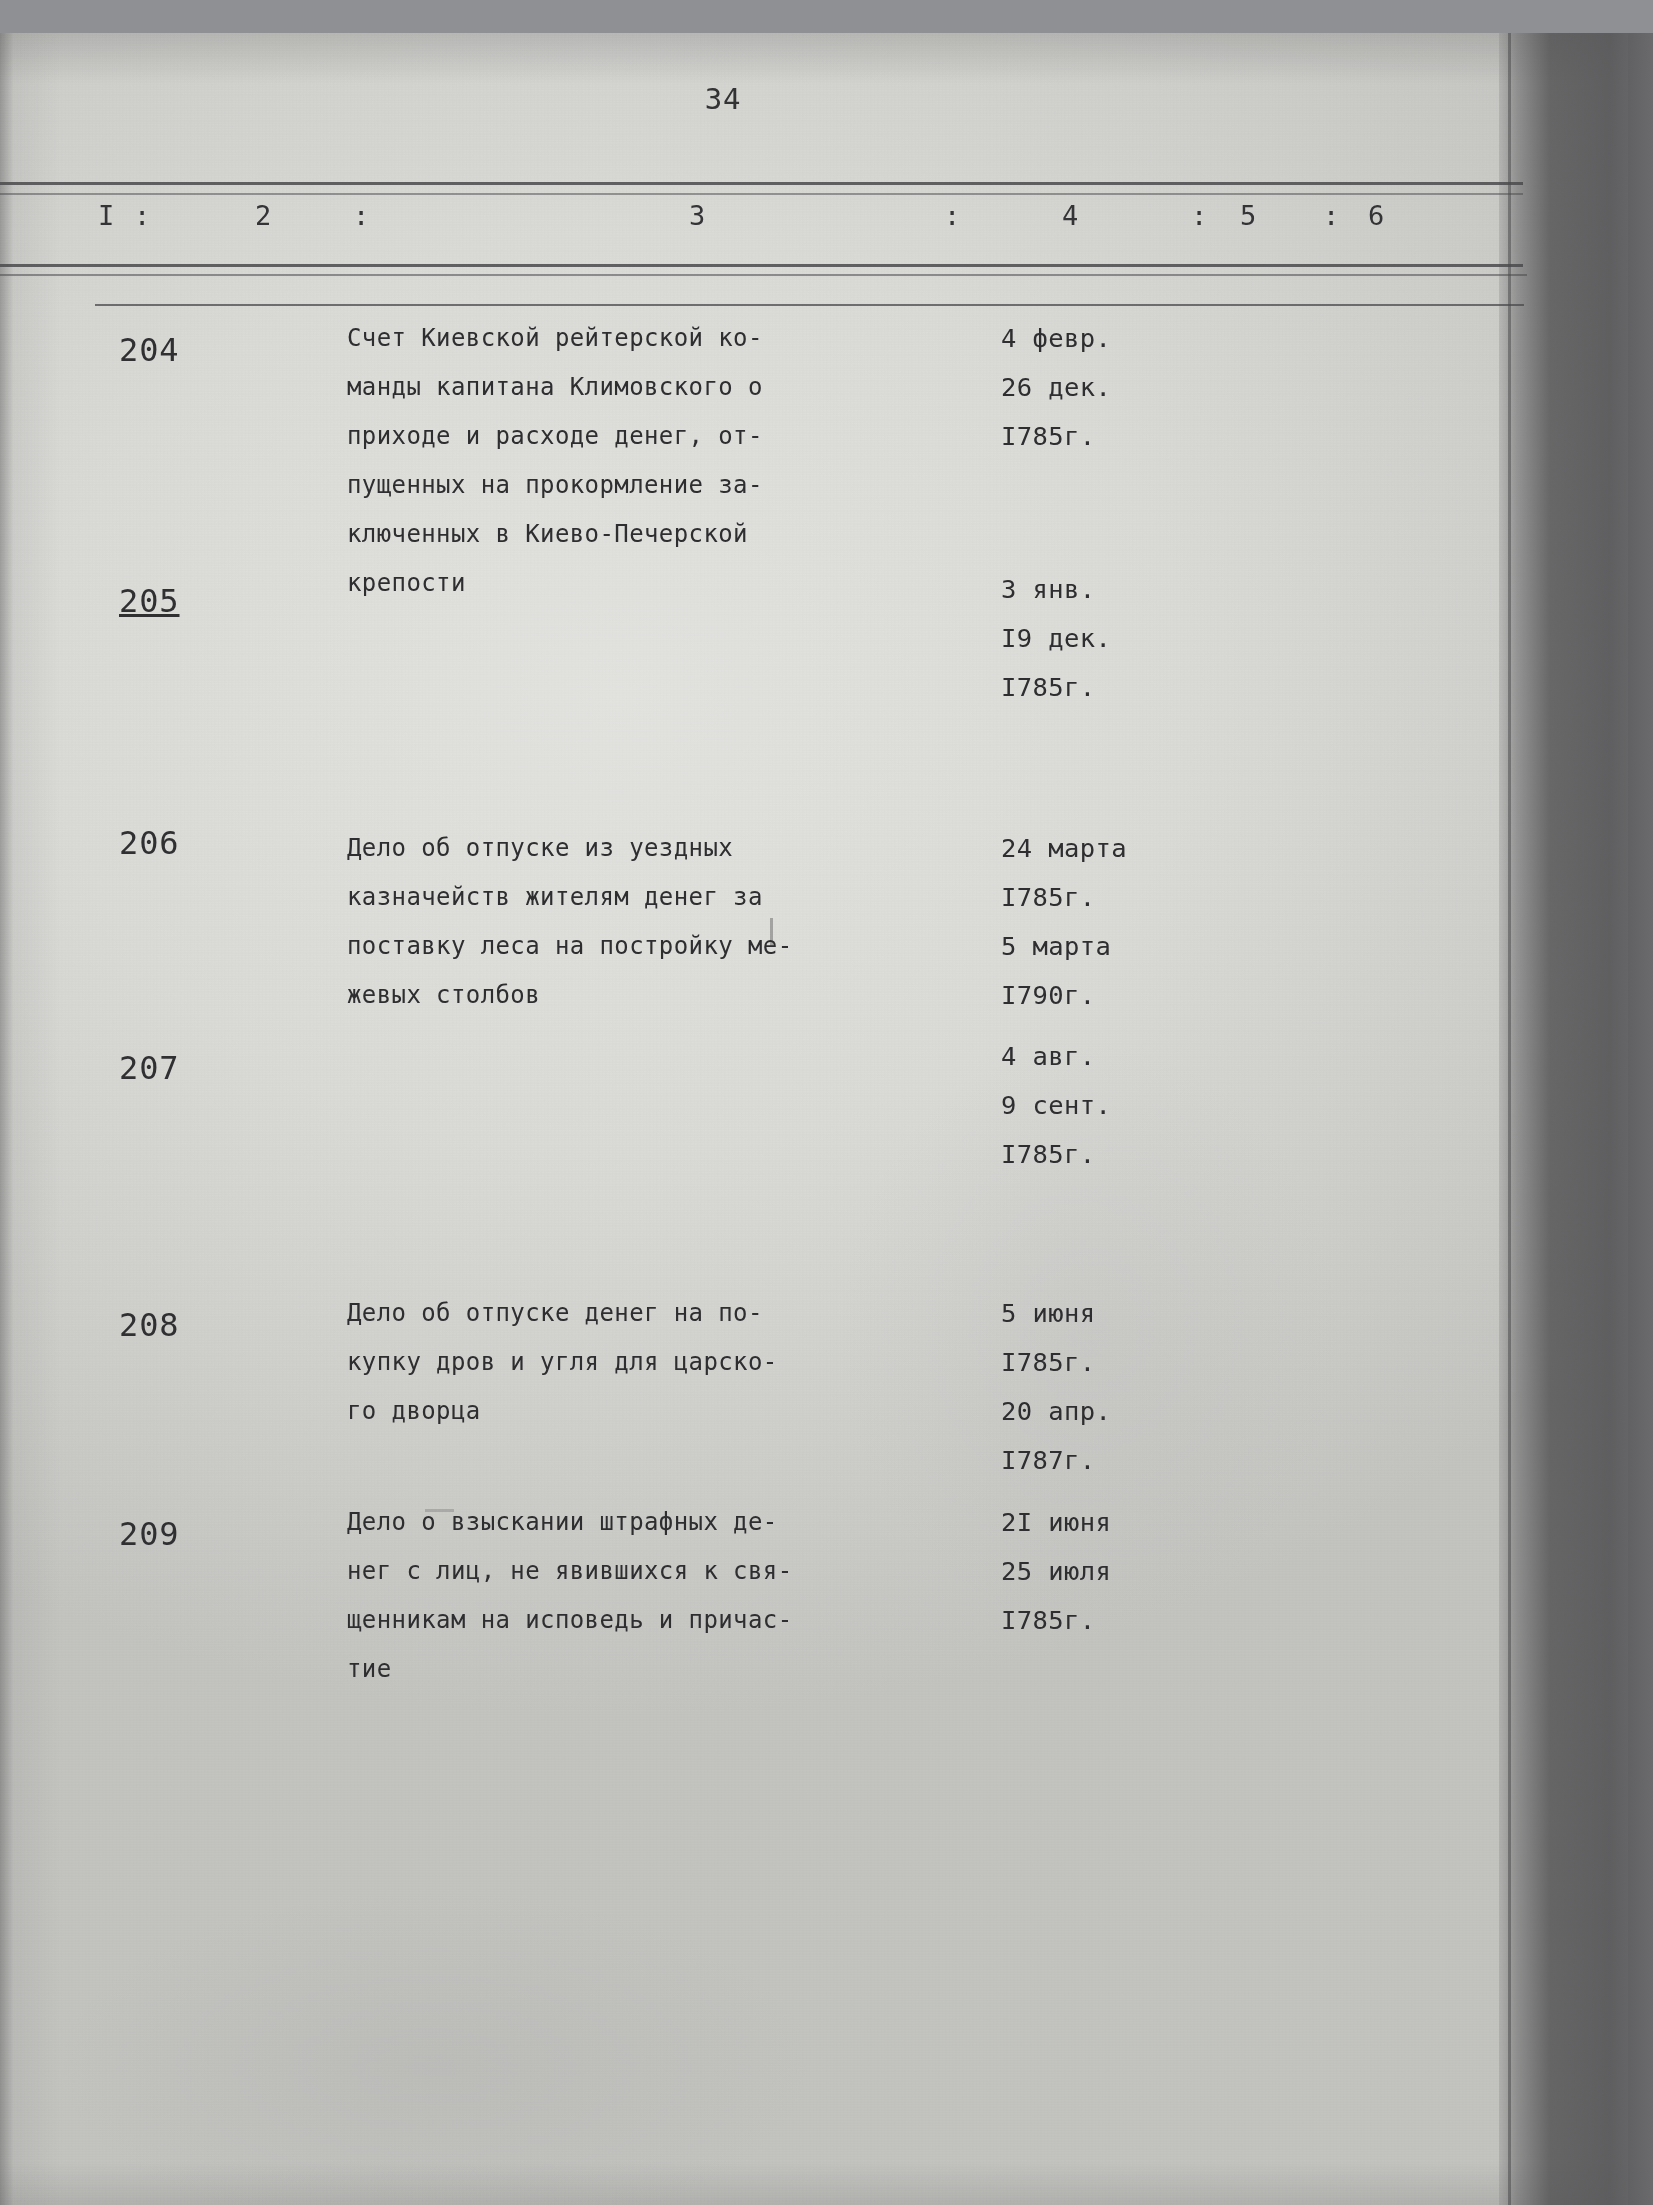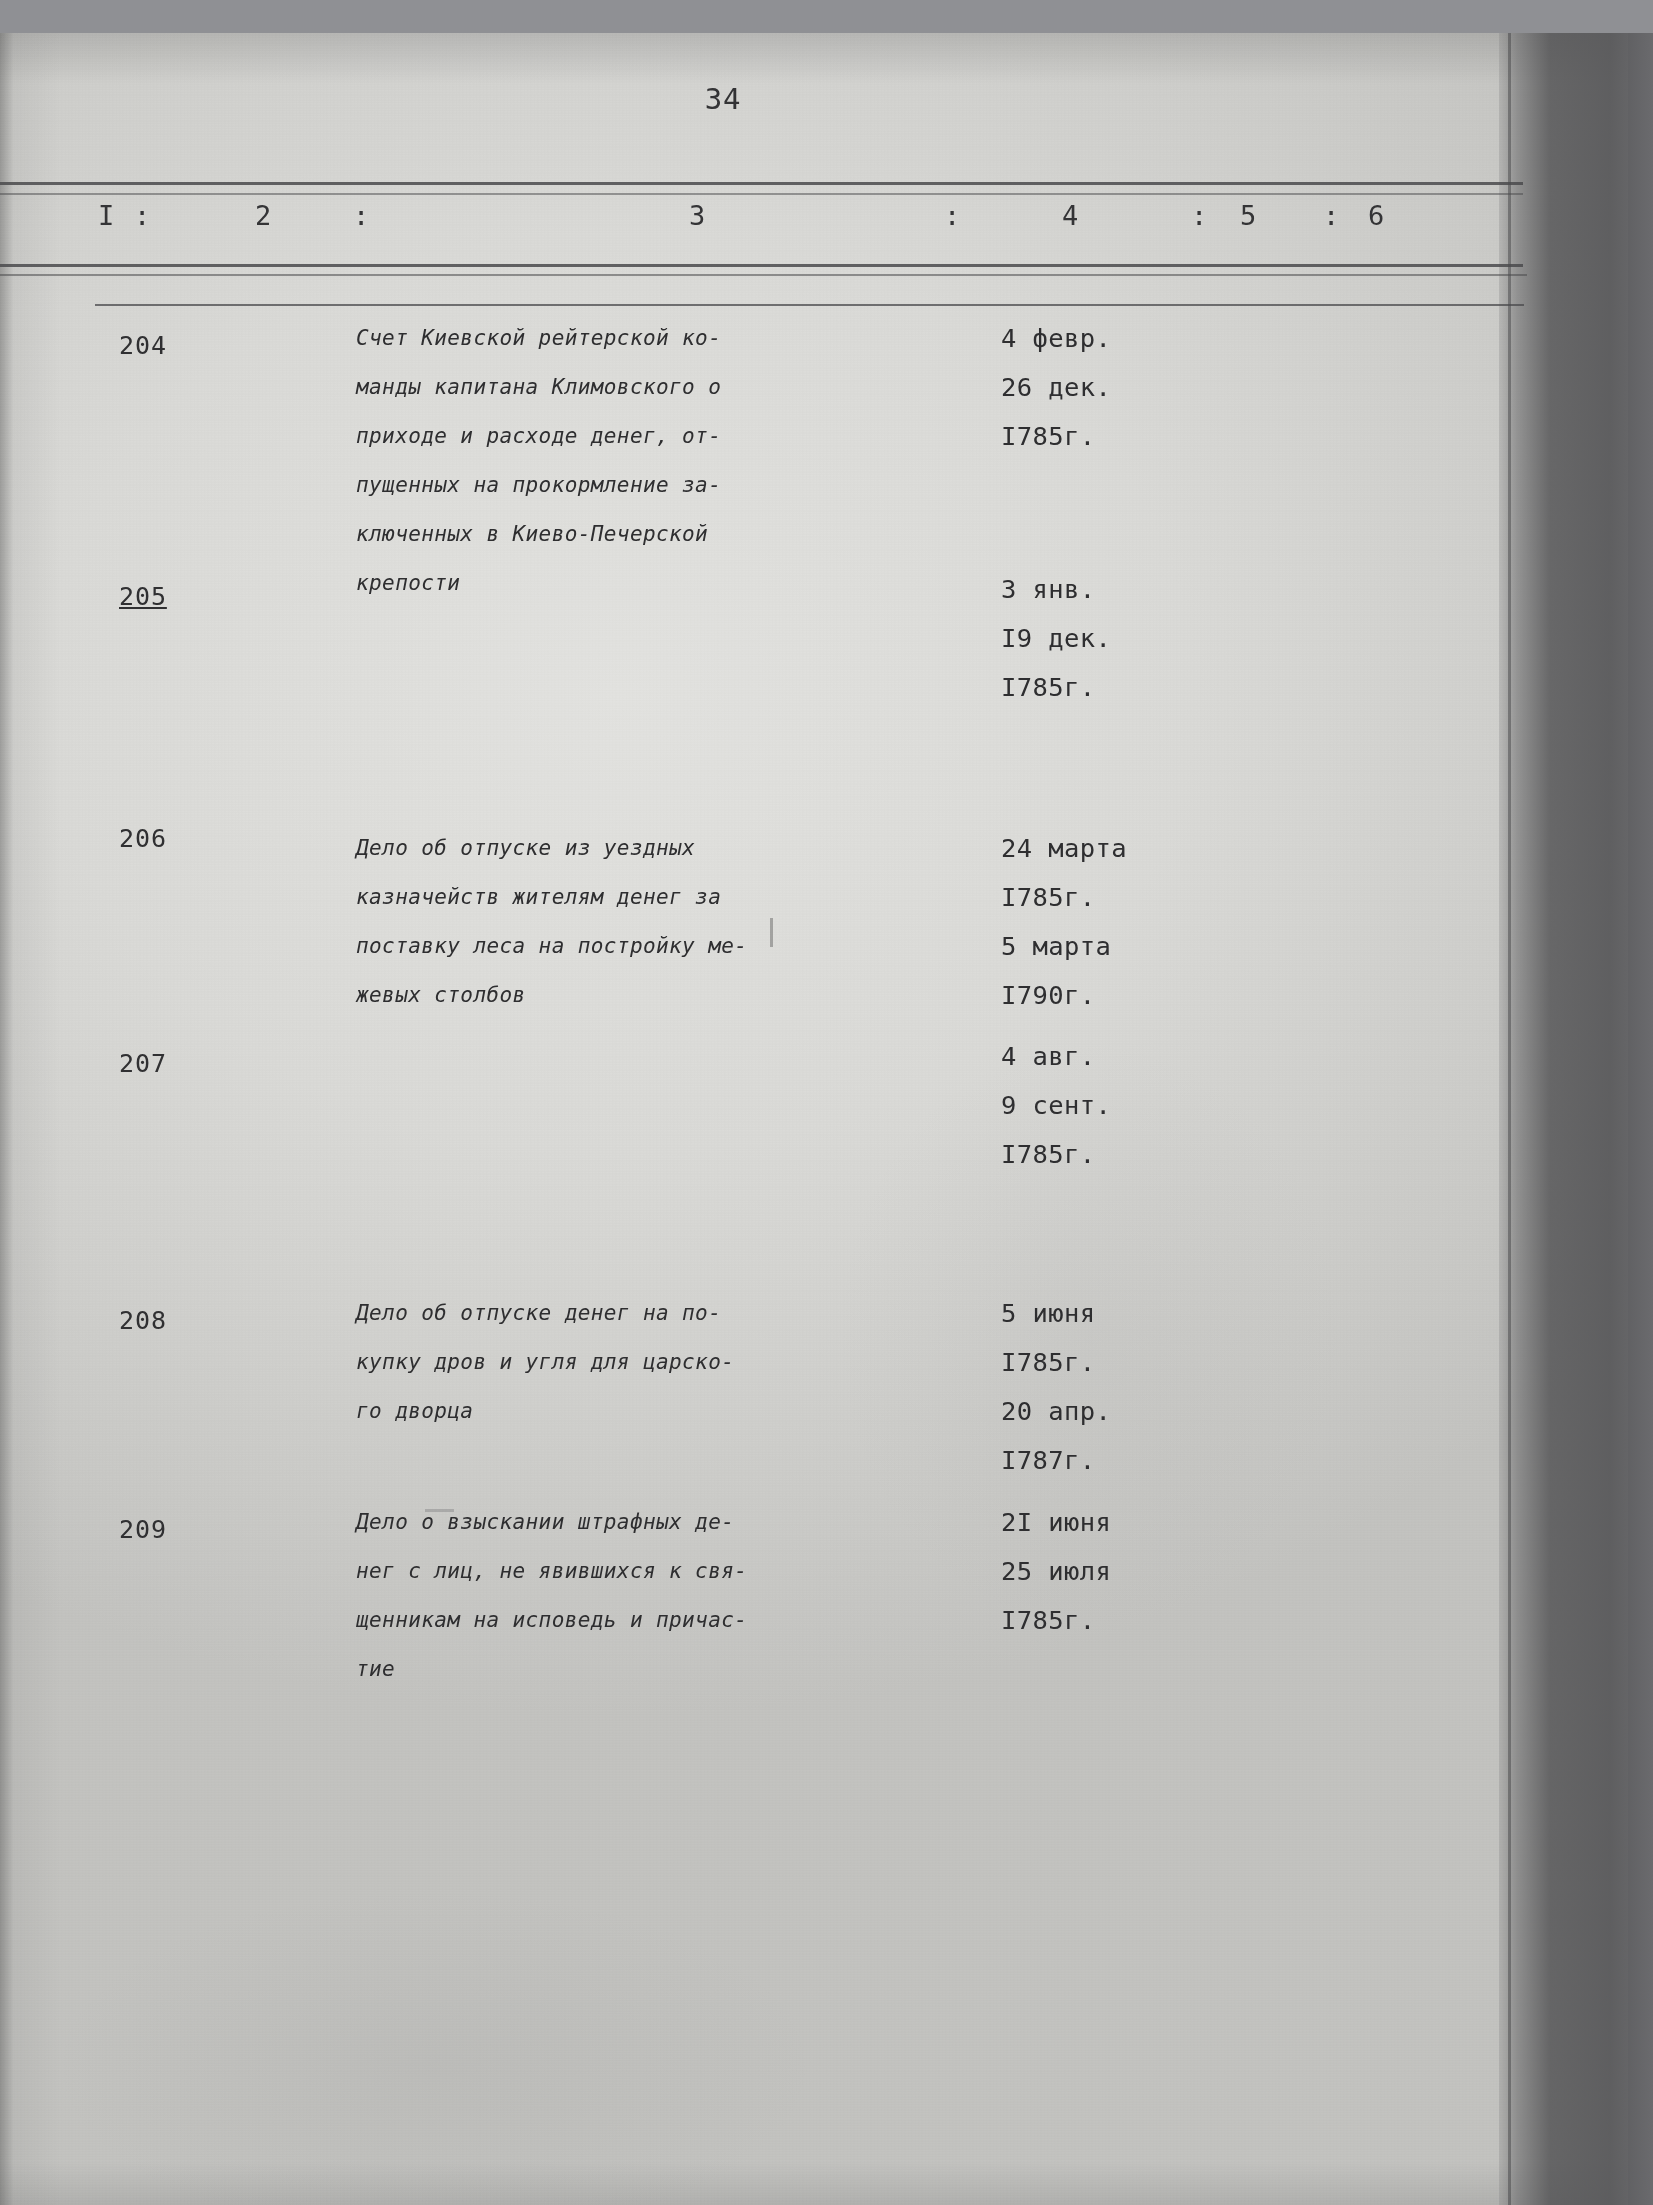--- a/index.html
+++ b/index.html
@@ -145,34 +145,33 @@
     top: 281px;
     width: 1523px;
   }
   .entry {
     position: relative;
     margin-bottom: 0px;
   }
   .entry-no {
     position: absolute;
     left: 119px;
-    font-size: 25px;
+    font-size: 32px;
     color: #303032;
     letter-spacing: 0.9px;
   }
   .entry-title {
     position: absolute;
-    left: 356px;
+    left: 347px;
     width: 655px;
-    font-size: 21px;
+    font-size: 24px;
     line-height: 49px;
     color: #2e2e30;
     letter-spacing: 0.4px;
     white-space: pre-line;
-    font-style: italic;
   }
   .entry-dates {
     position: absolute;
     left: 1001px;
     width: 281px;
     font-size: 25.5px;
     line-height: 49px;
     color: #2e2e30;
     letter-spacing: 0.4px;
     white-space: pre-line;

